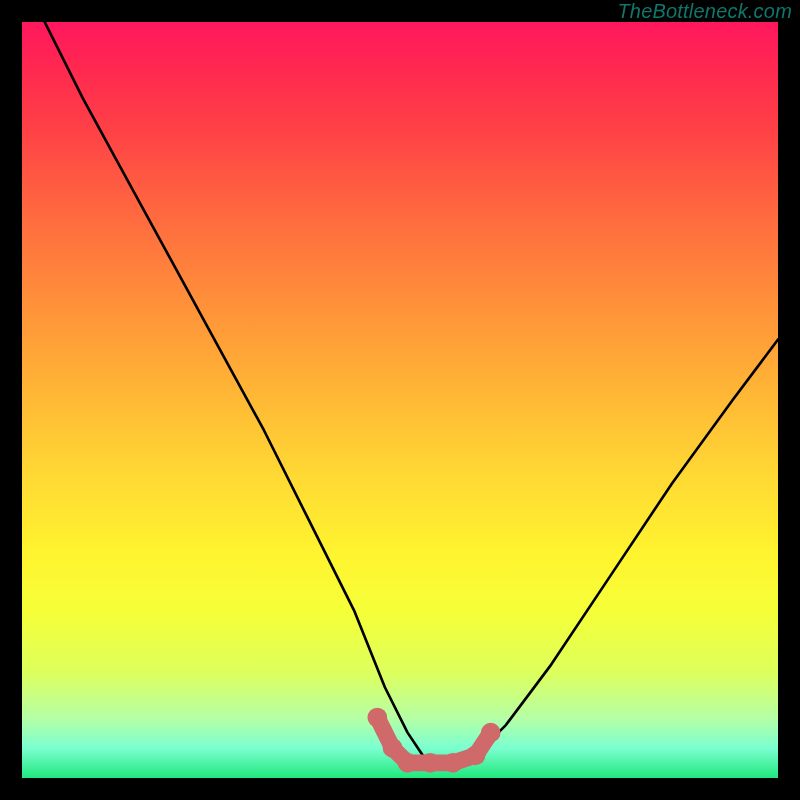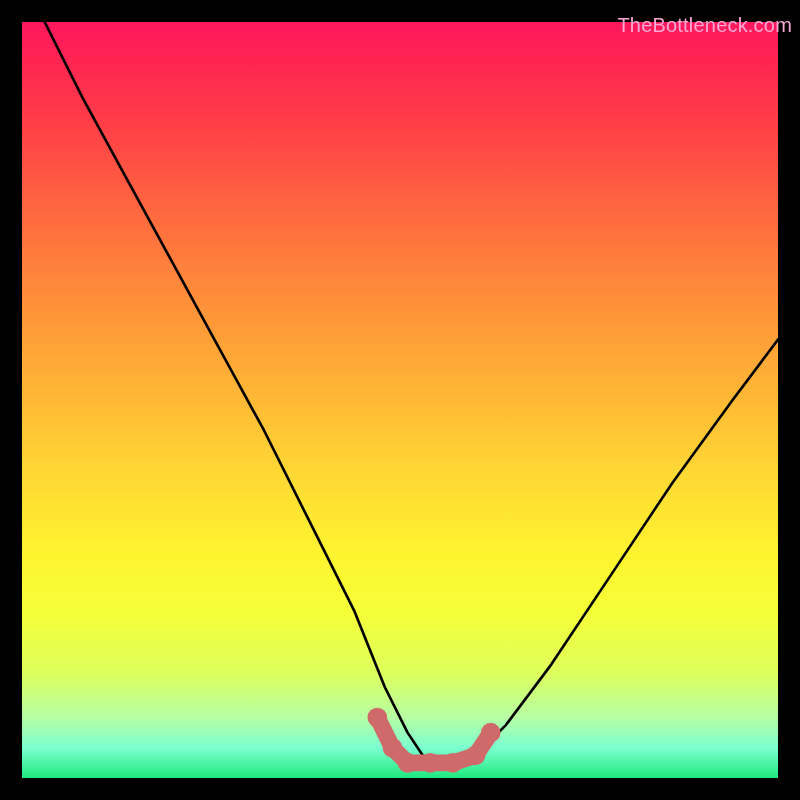--- a/index.html
+++ b/index.html
@@ -45,26 +45,27 @@
   }
   .plot-area svg {
     position: absolute;
     left: 0;
     top: 0;
     width: 756px;
     height: 756px;
   }
   .watermark {
     position: absolute;
-    top: 14px;
+    top: 0;
     right: 8px;
-    color: #f9a8d4;
+    color: #0f766e;
     font-size: 20px;
     letter-spacing: 0.2px;
     user-select: none;
+    font-style: italic;
   }
 </style>
 </head>
 <body>
 
 <div class="frame">
 
   <div class="plot-area">
     <svg viewBox="0 0 100 100" preserveAspectRatio="none">
       <g>

